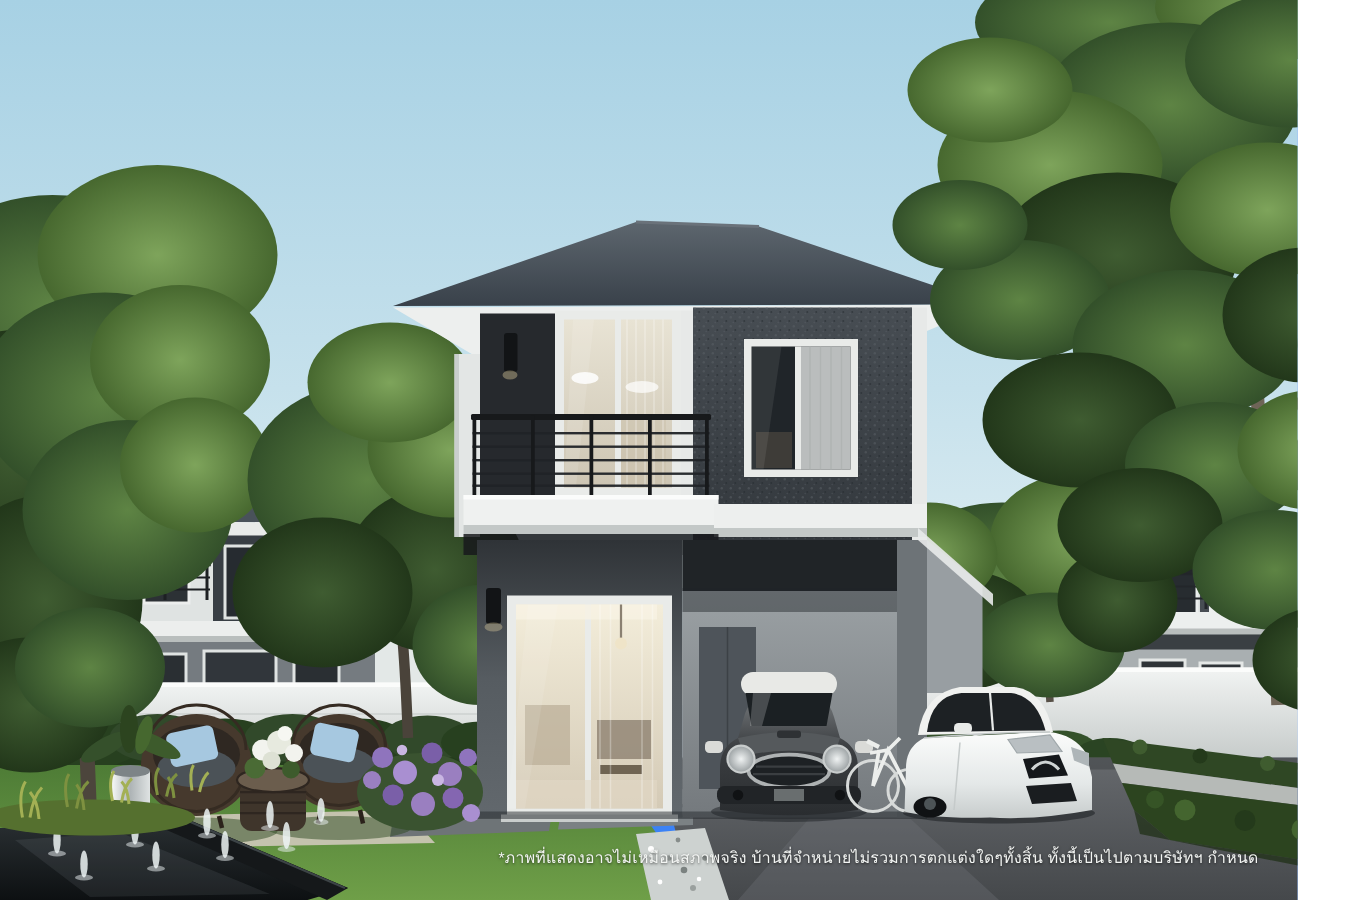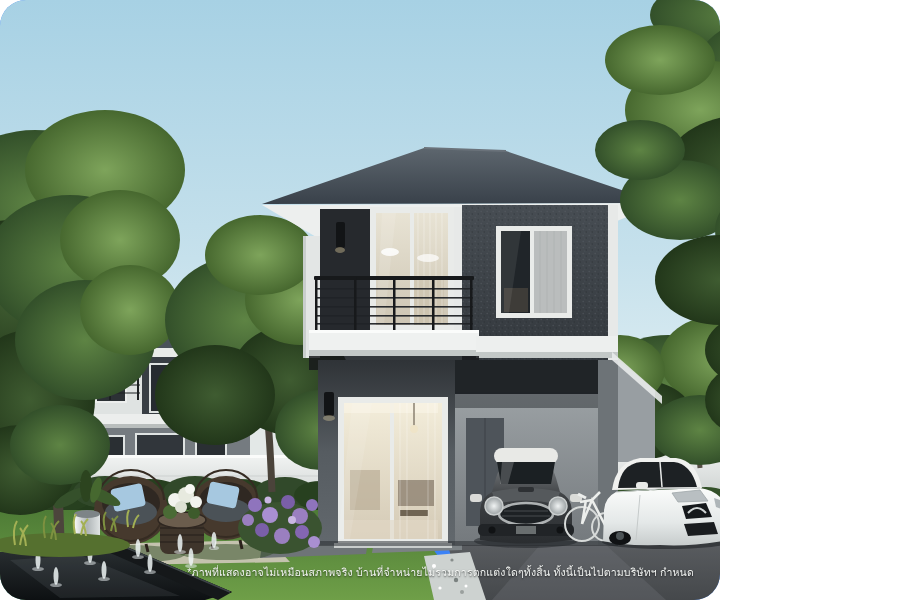--- a/index.html
+++ b/index.html
@@ -1,16 +1,16 @@
 <!DOCTYPE html>
 <html><head>
 <meta charset="utf-8">
 <style>
   html,body{margin:0;padding:0;background:#ffffff;font-family:"Liberation Sans",sans-serif;}
-  .stage{position:relative;width:720px;height:600px;overflow:hidden;background:#3b82f6;border-radius:26px;}
+  .stage{position:relative;width:865px;height:600px;overflow:hidden;background:#3b82f6;}
   .stage svg{position:absolute;left:0;top:0;}
   .disclaimer{
     position:absolute;right:26px;top:566px;
     font-size:10.5px;line-height:1.2;color:#f3f5f3;
     text-shadow:0 1px 2px rgba(0,0,0,.65);
     letter-spacing:.2px;white-space:nowrap;
   }
 </style>
 </head>
 <body>

